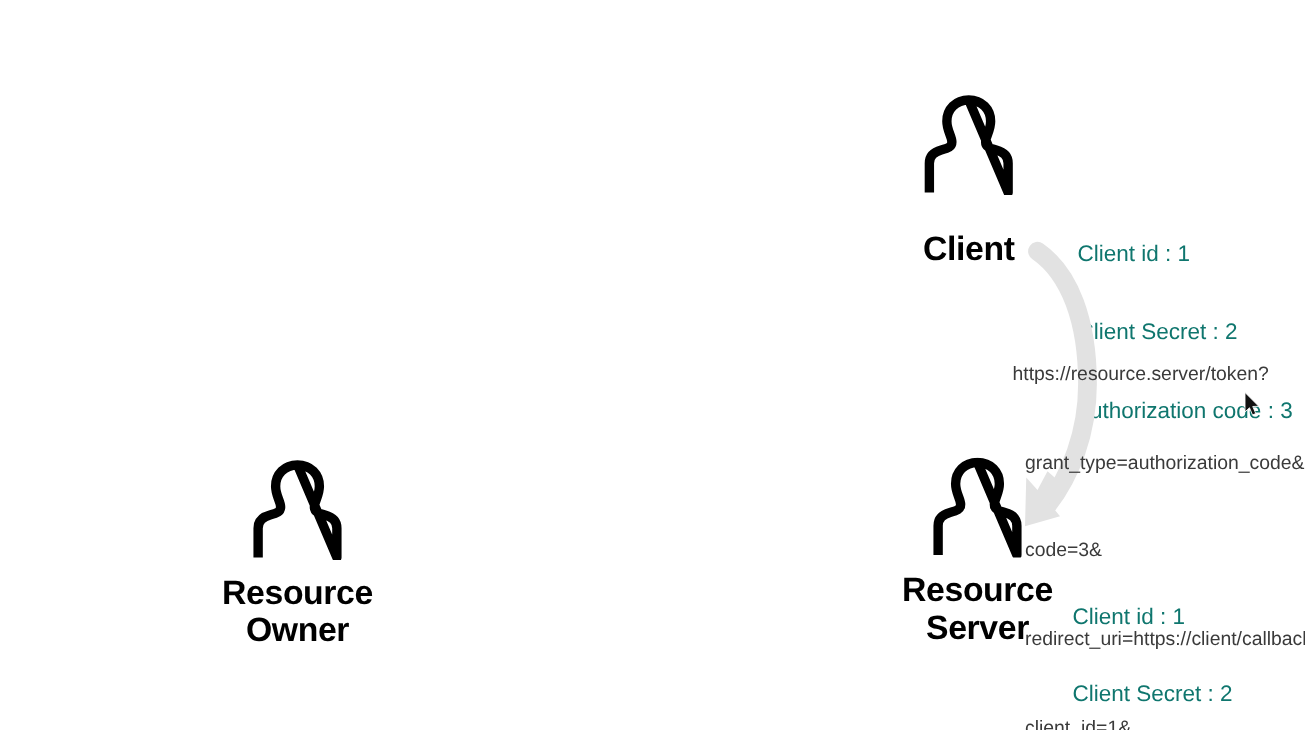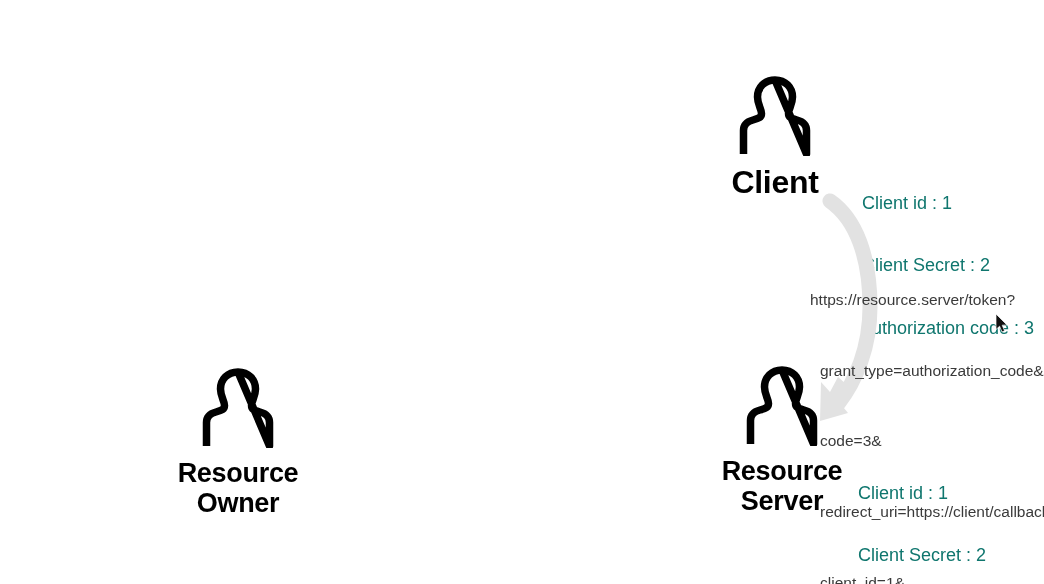--- a/index.html
+++ b/index.html
@@ -49,22 +49,22 @@
     margin-top: 6px;
   }
 
   
   #actor-client {
     left: 715px;
     top: 76px;
     width: 120px;
   }
   #actor-client .actor-label {
-    font-size: 32px;
-    margin-top: 5px;
+    font-size: 27px;
+    margin-top: 23px;
   }
 
   
   #actor-resource-server {
     left: 718px;
     top: 366px;
     width: 128px;
   }
   #actor-resource-server .actor-label {
     font-size: 27px;

